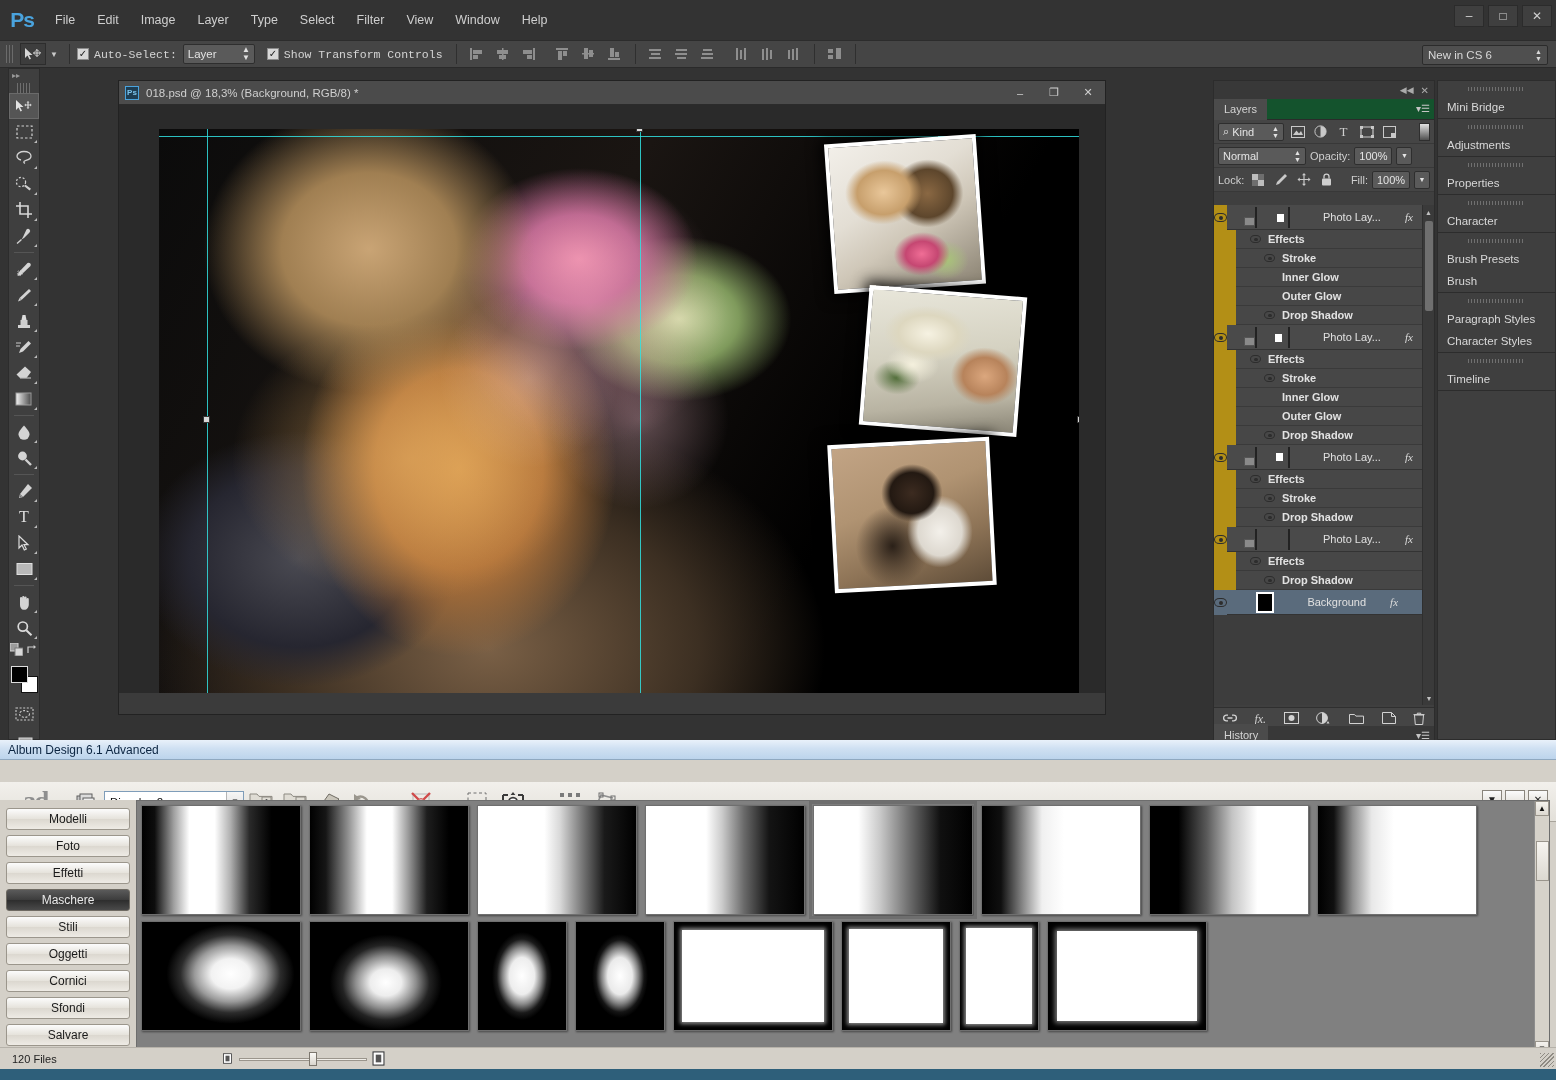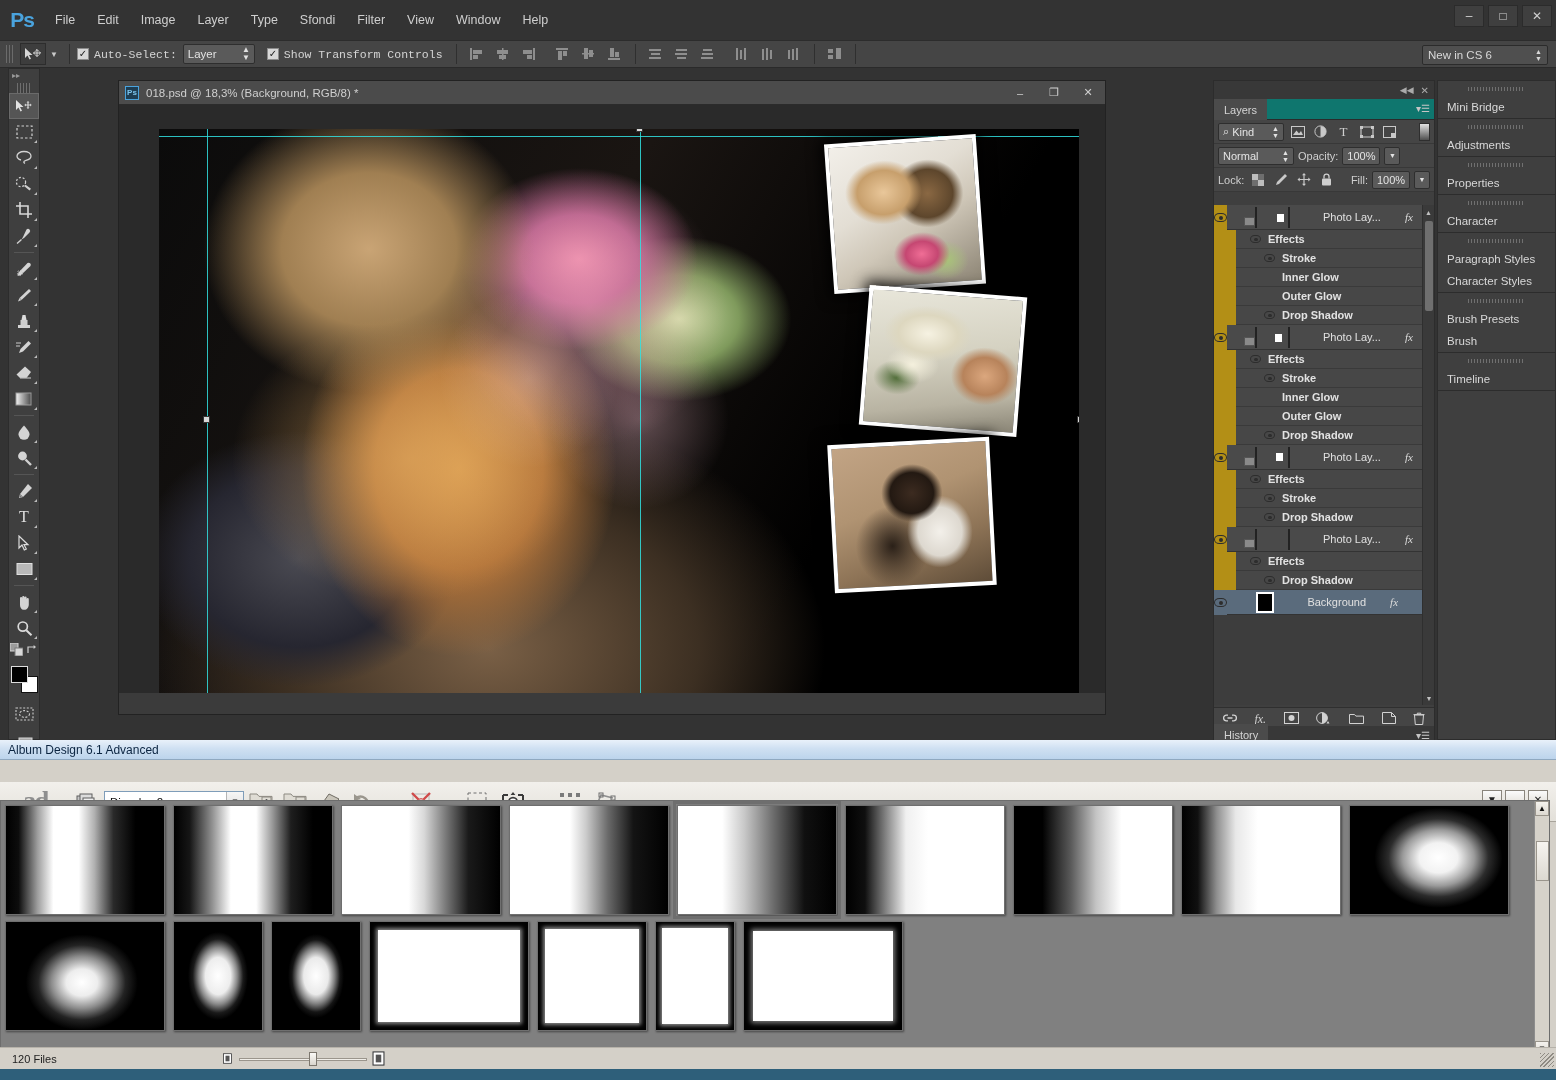--- a/index.html
+++ b/index.html
@@ -105,21 +105,21 @@
   .photo { position:absolute; background:#d8d8d8;
     box-shadow:0 0 14px 4px rgba(0,0,0,.85); border:4px solid #fff; }
 
   
   #rdock { position:absolute; left:1213px; top:80px; width:343px; height:660px; }
   #layerscol { position:absolute; left:0; top:0; width:222px; height:660px;
     background:#3f3f3f; border:1px solid #2c2c2c; }
   #dock-topbar { height:18px; display:flex; align-items:center;
     justify-content:flex-end; padding-right:5px; gap:7px; color:#aaa;
     font-size:9px; background:#383838; }
-  #tabstrip { height:21px; background:#0f766e; display:flex; align-items:flex-start;
+  #tabstrip { height:21px; background:#14532d; display:flex; align-items:center;
     border-bottom:1px solid #2b2b2b; position:relative; }
   .ptab { height:21px; padding:0 10px; font-size:11px; color:#d4d4d4;
     background:#4b4b4b; display:flex; align-items:center; }
   #tabstrip .pmenu { position:absolute; right:4px; top:4px; color:#c5c5c5;
     font-size:10px; }
   .prow { height:24px; display:flex; align-items:center; padding:0 4px; gap:4px;
     background:#454545; border-bottom:1px solid #383838; }
   .ctl { background:#5a5a5a; border:1px solid #2e2e2e; border-radius:2px;
     height:18px; color:#e4e4e4; font-size:11px; display:flex; align-items:center;
     padding:0 4px; }
@@ -280,21 +280,21 @@
 
 <div id="ps-app">
 
   <div id="menubar">
     <div id="ps-logo">Ps</div>
     <div class="menu-item">File</div>
     <div class="menu-item">Edit</div>
     <div class="menu-item">Image</div>
     <div class="menu-item">Layer</div>
     <div class="menu-item">Type</div>
-    <div class="menu-item">Sfondi</div>
+    <div class="menu-item">Select</div>
     <div class="menu-item">Filter</div>
     <div class="menu-item">View</div>
     <div class="menu-item">Window</div>
     <div class="menu-item">Help</div>
     <div id="win-ctrls">
       <div class="wbtn">–</div>
       <div class="wbtn">□</div>
       <div class="wbtn close">✕</div>
     </div>
   </div>
@@ -722,21 +722,21 @@
           <svg width="13" height="12">
               <rect x="0.5" y="0.5" width="12" height="11" fill="none" stroke="#c9c9c9"></rect>
               <rect x="8" y="7" width="4.5" height="4.5" fill="#c9c9c9"></rect>
             </svg>
         </span>
         <span style="margin-left:auto;width:11px;height:18px;
           background:linear-gradient(to bottom,#e3e3e3,#4f4f4f);border:1px solid #2e2e2e;"></span>
       </div>
 
       <div class="prow">
-        <div class="ctl" style="width:76px;">
+        <div class="ctl" style="width:88px;">
           <span>Normal</span>
           <span class="spin">
               <span>▲</span>
               <span>▼</span>
             </span>
         </div>
         <span class="plabel">Opacity:</span>
         <div class="ctl" style="width:38px;justify-content:center;">100%</div>
         <div class="ctl" style="width:16px;justify-content:center;font-size:7px;">▼</div>
       </div>
@@ -1025,27 +1025,27 @@
       <div class="vgroup">
         <div class="vgrip"></div>
         <div class="vtab">Properties</div>
       </div>
       <div class="vgroup">
         <div class="vgrip"></div>
         <div class="vtab">Character</div>
       </div>
       <div class="vgroup">
         <div class="vgrip"></div>
+        <div class="vtab">Brush Presets</div>
+        <div class="vtab">Brush</div>
+      </div>
+      <div class="vgroup">
+        <div class="vgrip"></div>
         <div class="vtab">Paragraph Styles</div>
         <div class="vtab">Character Styles</div>
-      </div>
-      <div class="vgroup">
-        <div class="vgrip"></div>
-        <div class="vtab">Brush Presets</div>
-        <div class="vtab">Brush</div>
       </div>
       <div class="vgroup">
         <div class="vgrip"></div>
         <div class="vtab">Timeline</div>
       </div>
     </div>
   </div>
 </div>
 
 <div id="ad-win">
@@ -1141,20 +1141,31 @@
     </span>
 
     <div id="ad-wbtns">
       <span class="adwb">▼</span>
       <span class="adwb">–</span>
       <span class="adwb">✕</span>
     </div>
   </div>
 
   <div id="ad-body">
+    <div id="ad-left">
+      <div class="adbtn">Modelli</div>
+      <div class="adbtn">Foto</div>
+      <div class="adbtn">Effetti</div>
+      <div class="adbtn active">Maschere</div>
+      <div class="adbtn">Stili</div>
+      <div class="adbtn">Oggetti</div>
+      <div class="adbtn">Cornici</div>
+      <div class="adbtn">Sfondi</div>
+      <div class="adbtn">Salvare</div>
+    </div>
 
     <div id="ad-grid-wrap">
       <div id="ad-grid">
 
         <div class="cell" style="width:160px;height:110px;
           background:linear-gradient(to right,#000 0%,#0d0d0d 8%,#9e9e9e 20%,#ffffff 30%,#ffffff 46%,#b0b0b0 56%,#2a2a2a 68%,#000 82%,#000 100%);"></div>
         <div class="cell" style="width:160px;height:110px;
           background:linear-gradient(to right,#000 0%,#161616 10%,#8f8f8f 24%,#ffffff 36%,#ffffff 52%,#9c9c9c 62%,#1e1e1e 74%,#000 88%,#000 100%);"></div>
         <div class="cell" style="width:160px;height:110px;
           background:linear-gradient(to right,#ffffff 0%,#ffffff 42%,#d8d8d8 52%,#777777 66%,#1a1a1a 80%,#000 100%);"></div>

